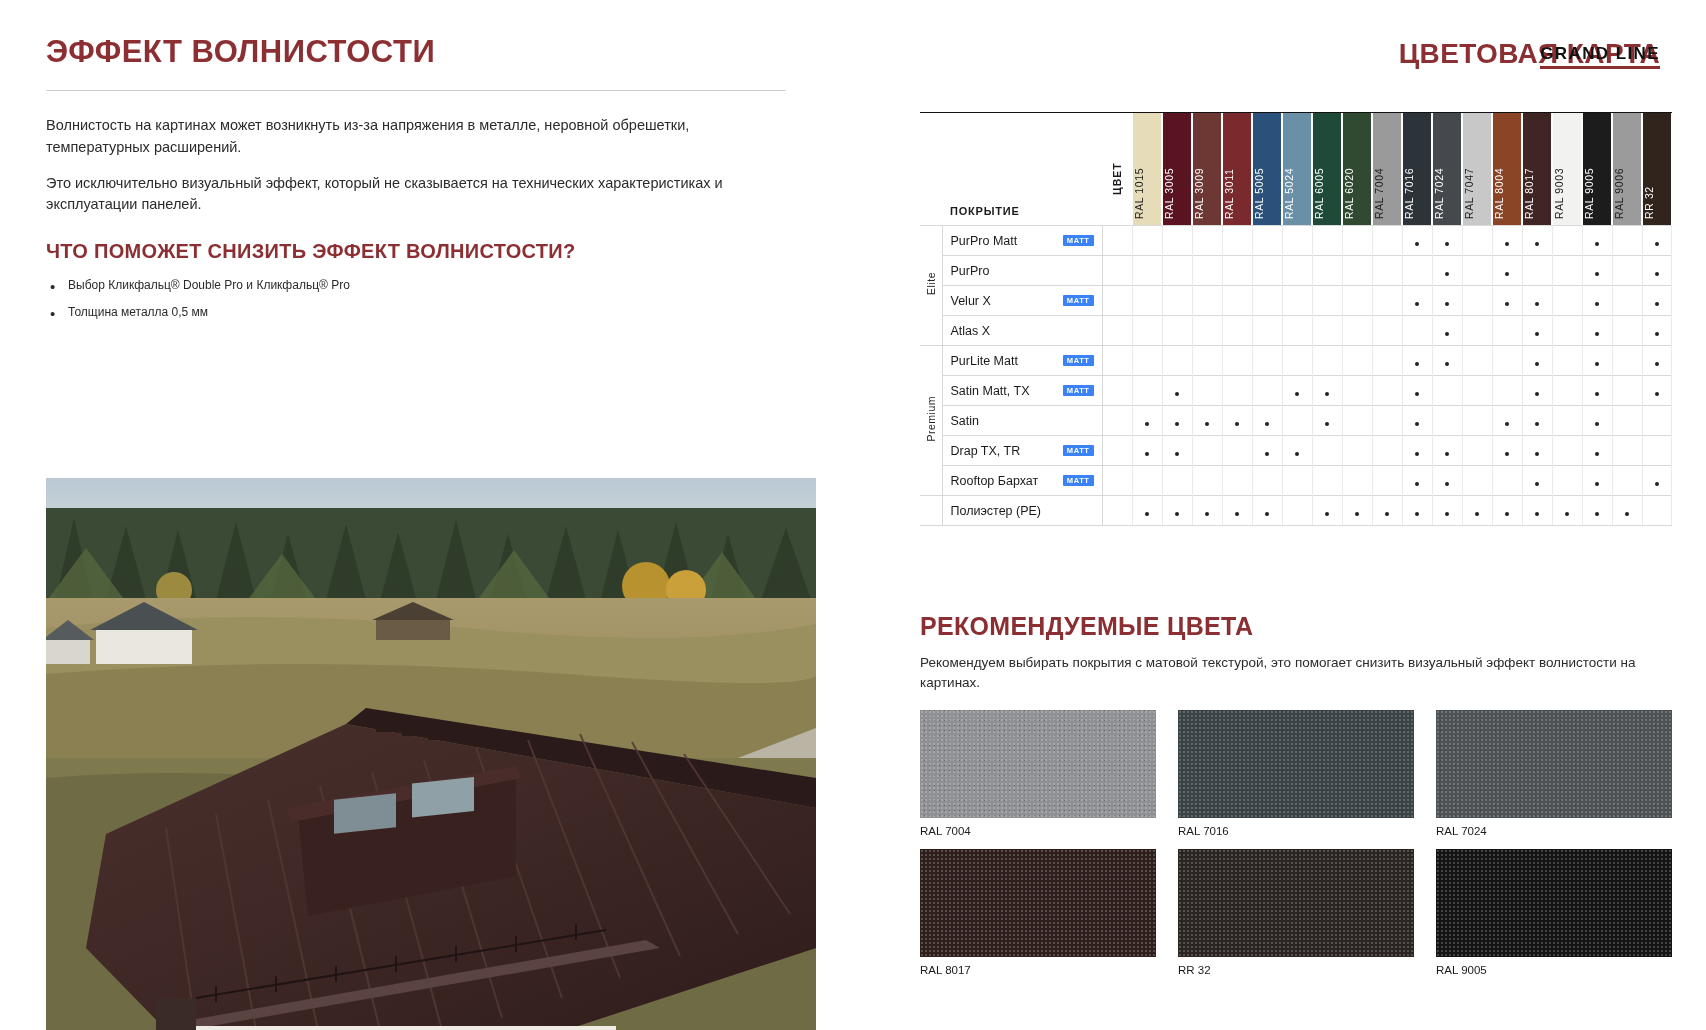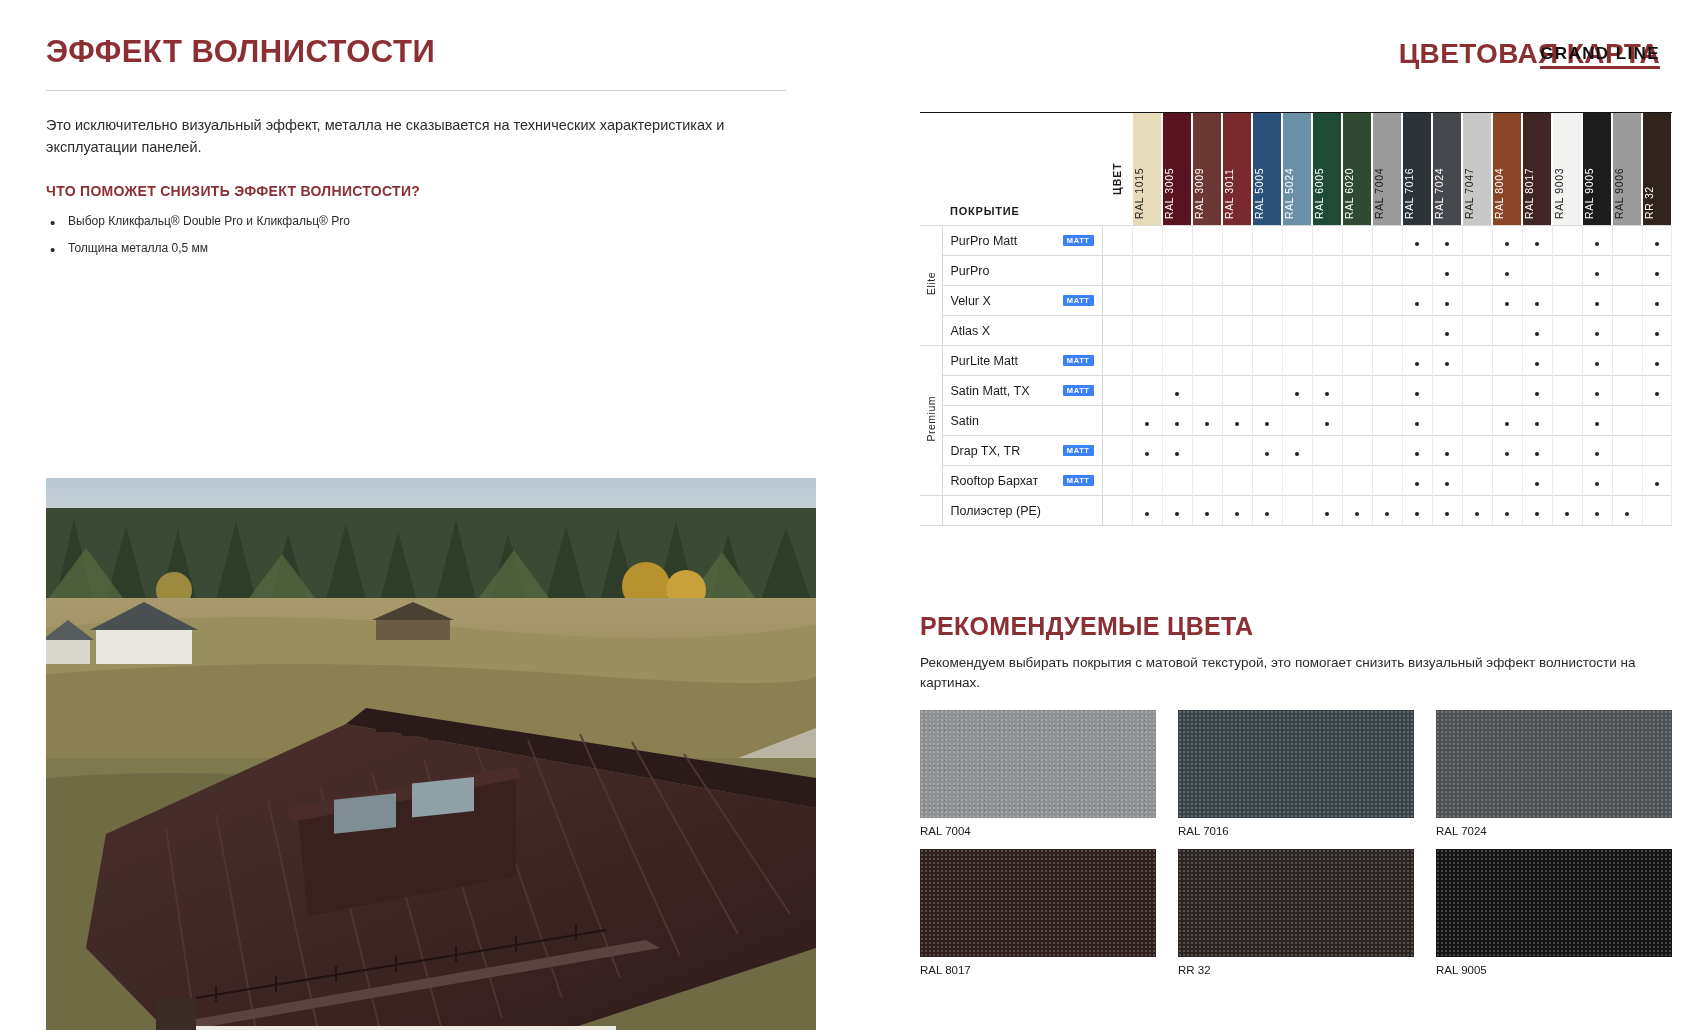--- a/index.html
+++ b/index.html
@@ -16,21 +16,21 @@
 
   
   .left { position: absolute; left: 46px; top: 34px; width: 790px; }
   .h1 {
     font-size: 31px; font-weight: bold; color: #8c2f33;
     letter-spacing: 0.5px; margin: 0 0 20px 0; text-transform: uppercase;
   }
   .rule { height: 1px; background: #cfcfcf; width: 740px; margin: 12px 0 24px 0; }
   .para { font-size: 14.5px; line-height: 1.5; color: #2b2b2b; margin: 0 0 14px 0; max-width: 730px; }
   .h2 {
-    font-size: 14px; font-weight: bold; color: #8c2f33; text-transform: uppercase;
+    font-size: 20px; font-weight: bold; color: #8c2f33; text-transform: uppercase;
     margin: 24px 0 14px 0; letter-spacing: 0.3px;
   }
   ul.bullets { list-style: none; margin: 0; padding: 0; }
   ul.bullets li {
     font-size: 12px; line-height: 1.45; color: #2b2b2b;
     position: relative; padding-left: 22px; margin-bottom: 10px;
   }
   ul.bullets li:before {
     content: "•"; position: absolute; left: 4px; top: -1px; color: #2b2b2b; font-size: 15px;
   }
@@ -126,21 +126,22 @@
   .tile .cap { font-size: 11.5px; color: #1a1a1a; margin-top: 7px; }
 </style>
 </head>
 <body>
 
 <div class="page">
 
   <div class="left">
     <h1 class="h1">ЭФФЕКТ ВОЛНИСТОСТИ</h1>
     <div class="rule"></div>
-    <p class="para">Это исключительно визуальный эффект, металла не сказывается на технических характеристиках и эксплуатации панелей.</p>
+    <p class="para">Волнистость на картинах может возникнуть из-за напряжения в металле, неровной обрешетки, температурных расширений.</p>
+    <p class="para">Это исключительно визуальный эффект, который не сказывается на технических характеристиках и эксплуатации панелей.</p>
     <h2 class="h2">ЧТО ПОМОЖЕТ СНИЗИТЬ ЭФФЕКТ ВОЛНИСТОСТИ?</h2>
     <ul class="bullets">
       <li>Выбор Кликфальц® Double Pro и Кликфальц® Pro</li>
       <li>Толщина металла 0,5 мм</li>
     </ul>
   </div>
 
   <div class="photo">
     <svg width="770" height="552" viewBox="0 0 770 552">
       <defs>

